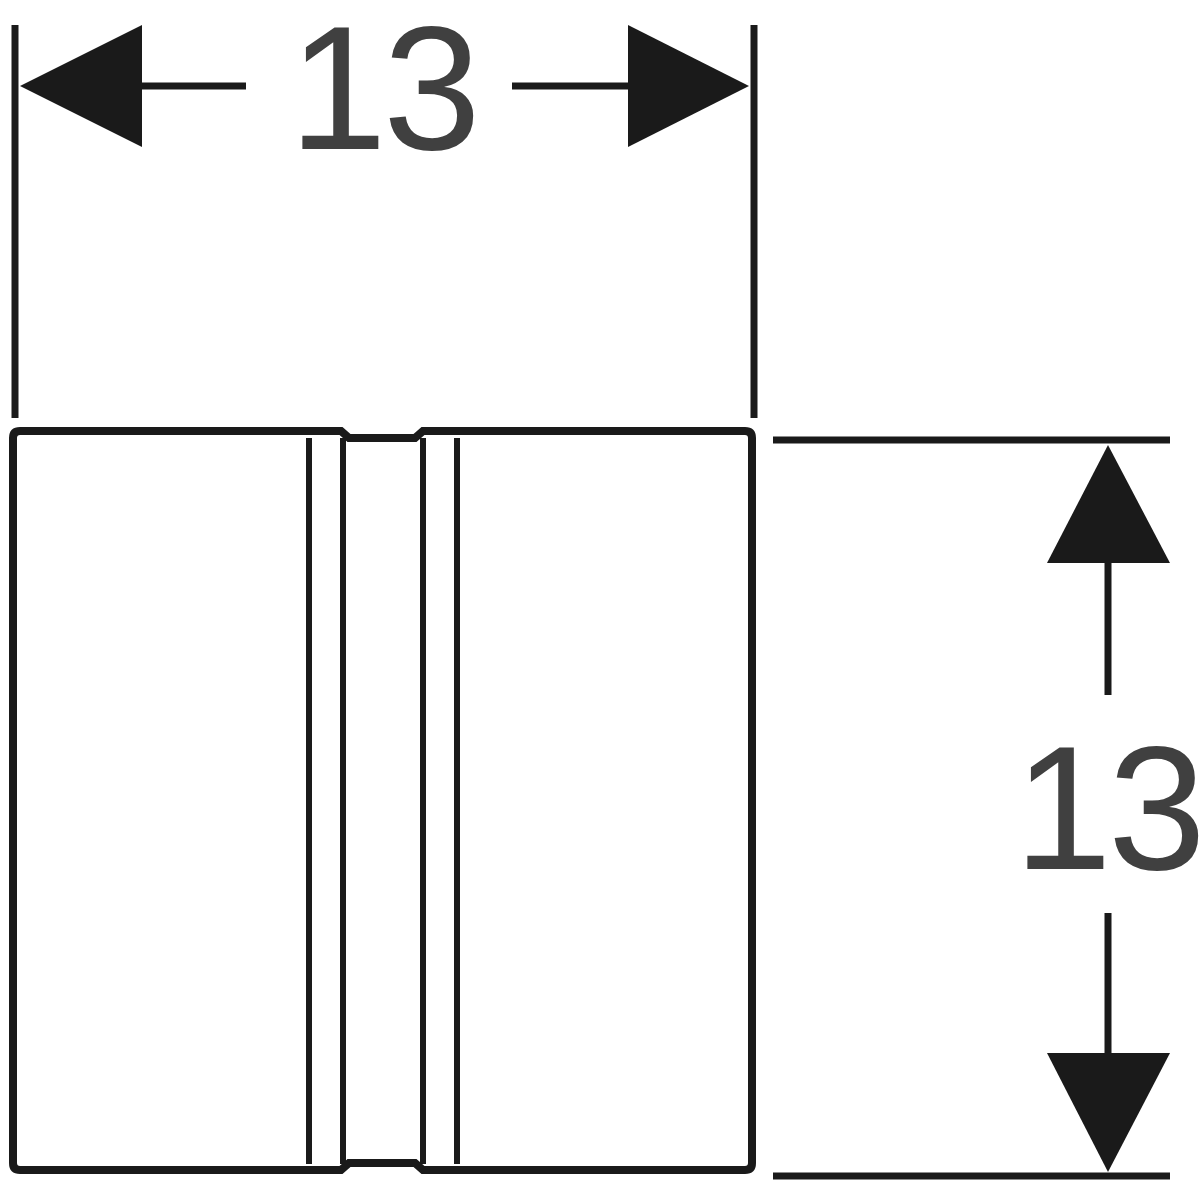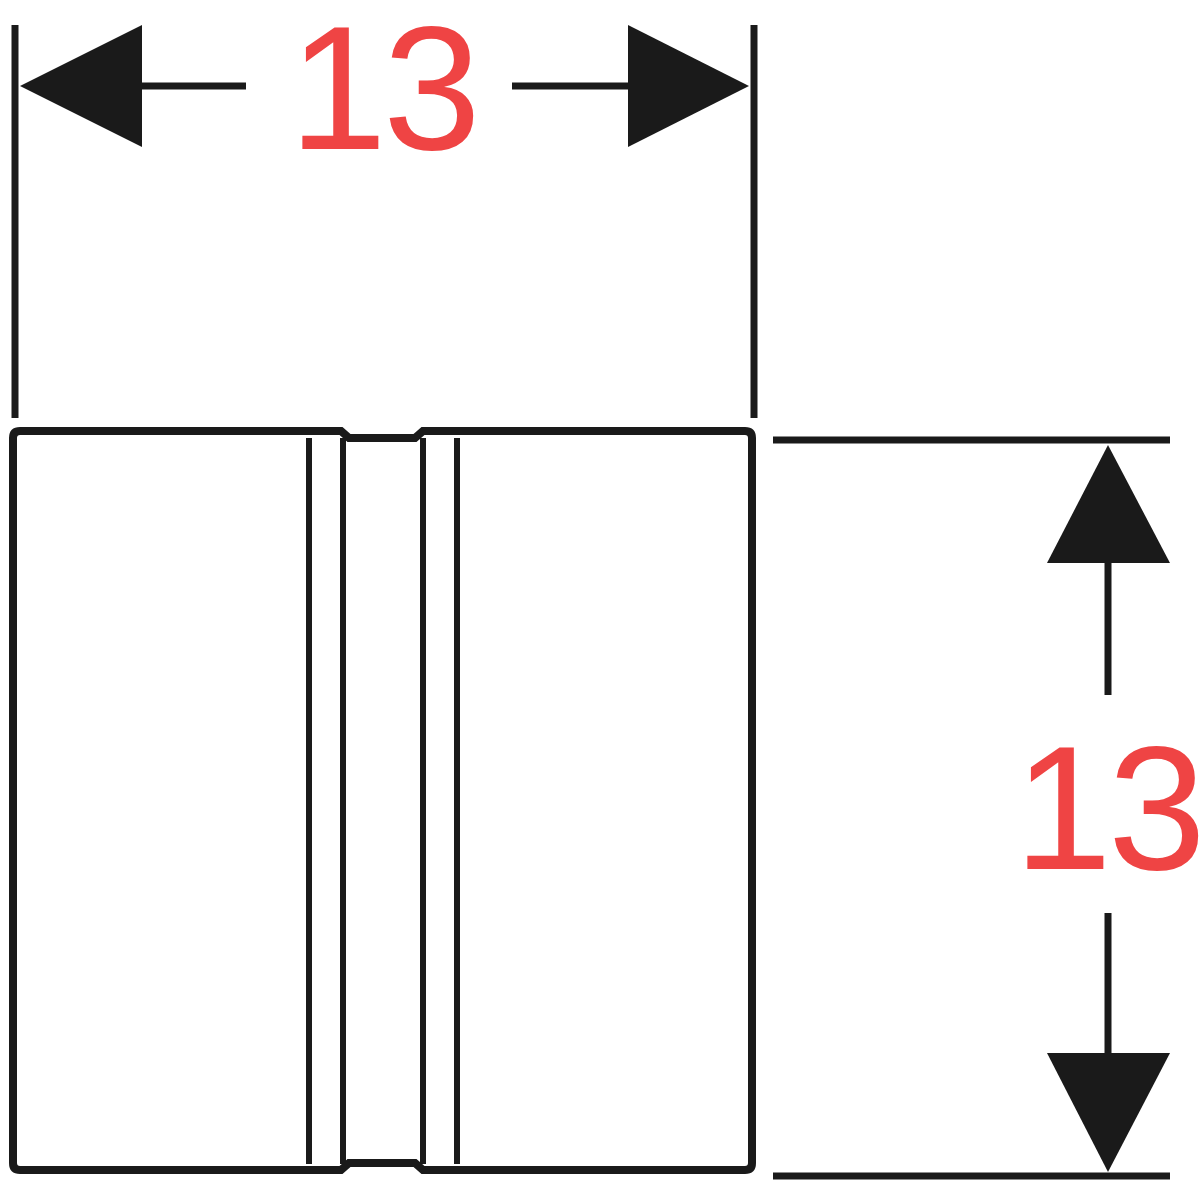--- a/index.html
+++ b/index.html
@@ -3,21 +3,21 @@
   <meta charset="utf-8">
   <style>
     html, body { margin: 0; padding: 0; background: #ffffff; }
     .canvas { position: relative; width: 1200px; height: 1200px; background: #ffffff; overflow: hidden; }
     svg { position: absolute; left: 0; top: 0; }
     .dim-label {
       position: absolute;
       font-family: "Liberation Sans", "DejaVu Sans", sans-serif;
       font-size: 176px;
       line-height: 1;
-      color: #ef4444;
+      color: #404040;
       letter-spacing: -4px;
       white-space: nowrap;
     }
     .label-width { left: 283px; top: 0px; width: 200px; text-align: center; }
     .label-height { left: 1008px; top: 720px; width: 200px; text-align: center; }
   </style>
 </head>
 <body>
 
 <div class="canvas">

